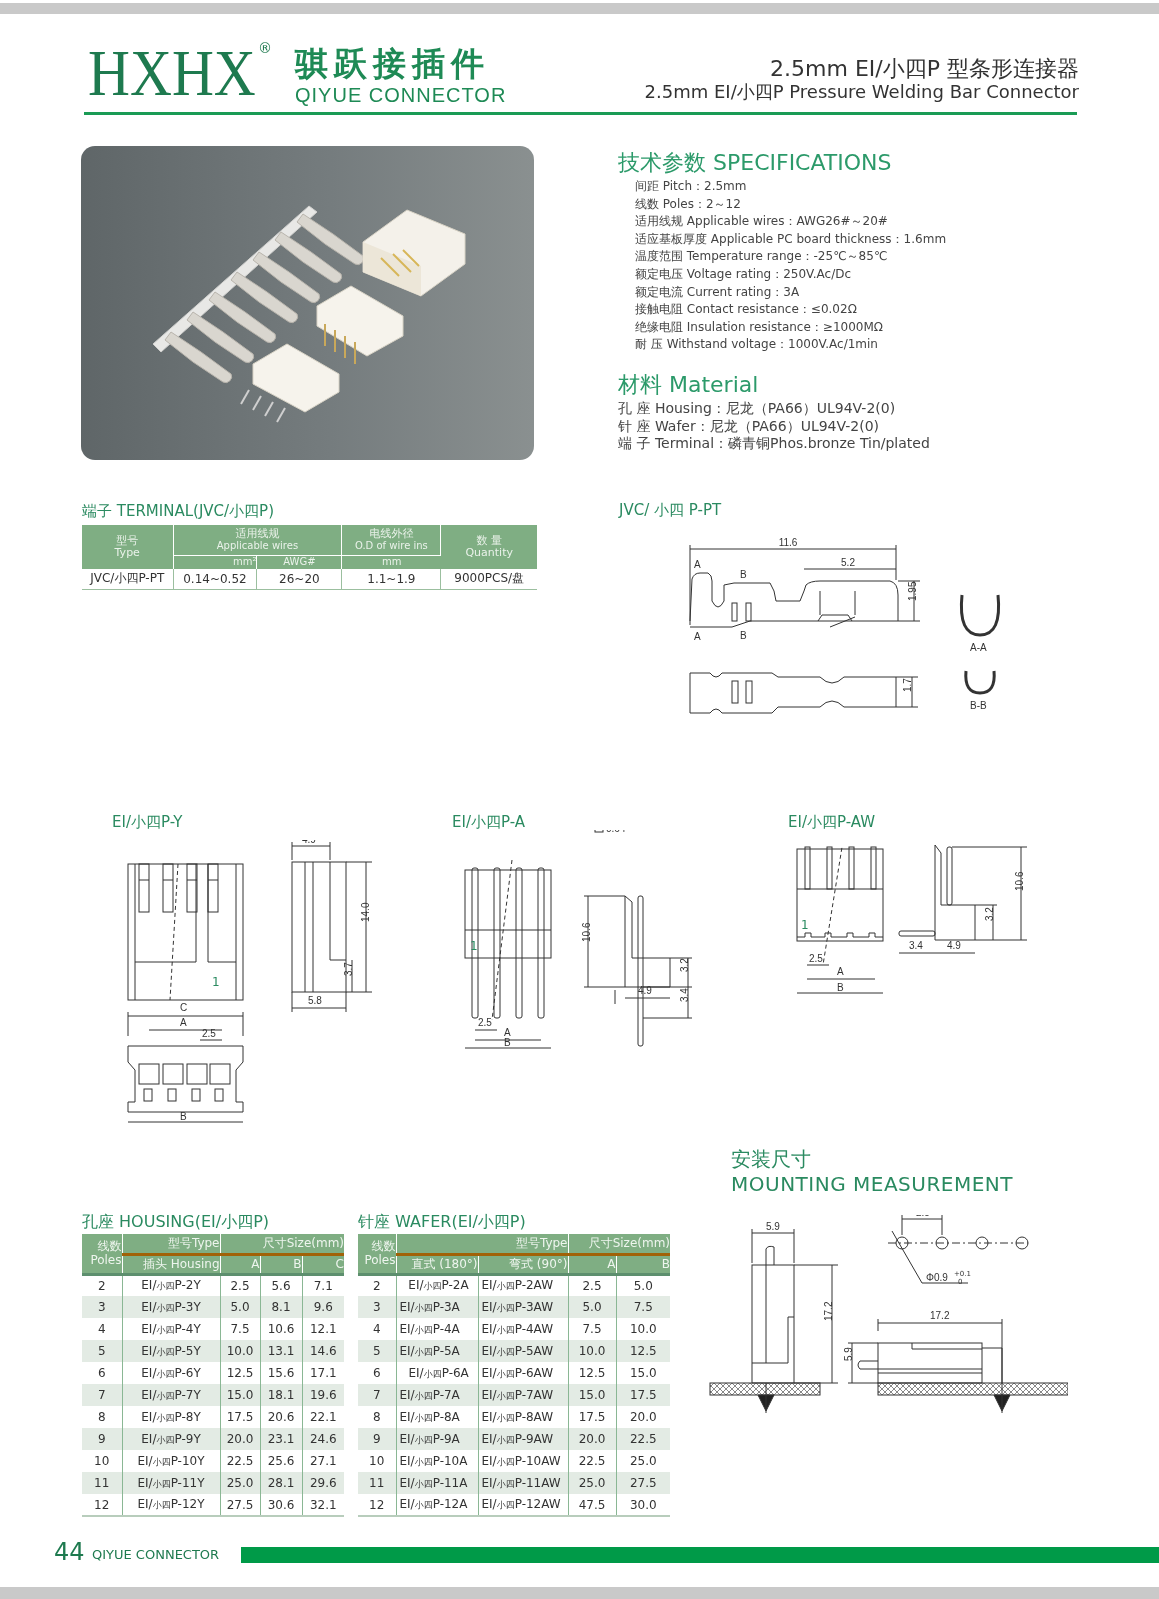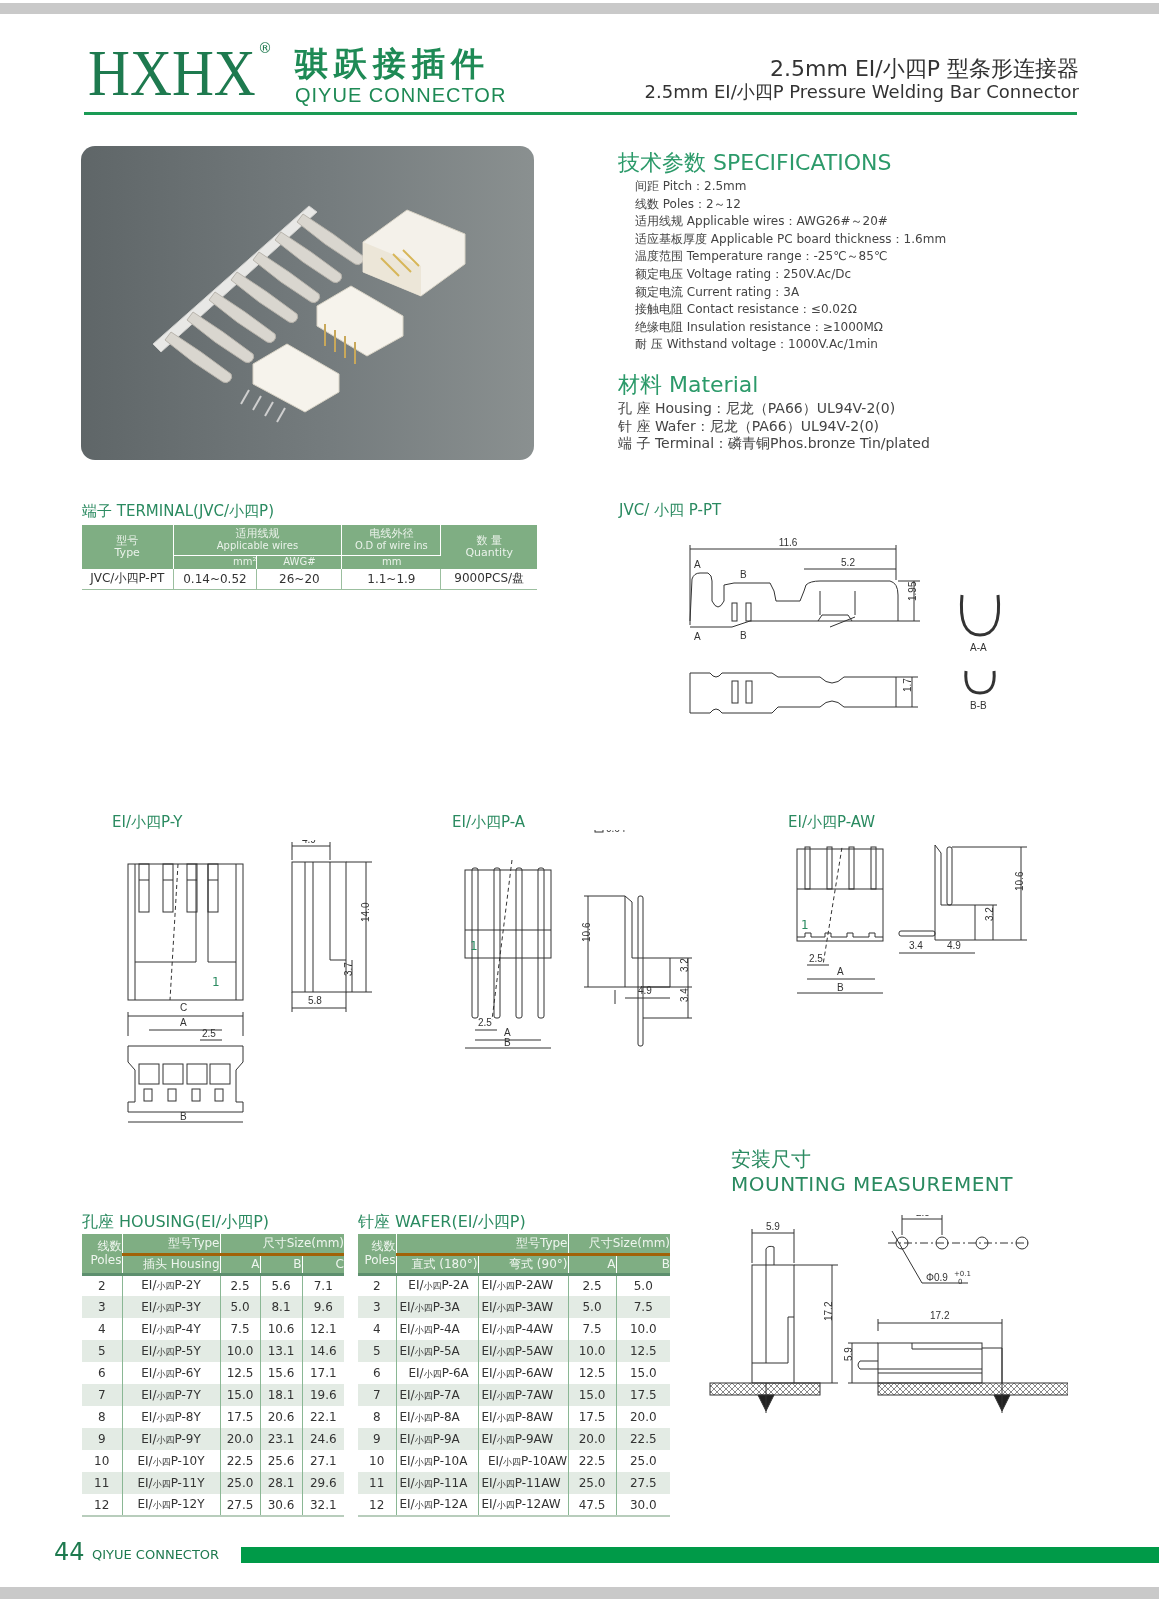--- a/index.html
+++ b/index.html
@@ -558,21 +558,21 @@
       <tr>
         <td>9</td>
         <td style="text-align:left;padding-left:3px"><span>EI/</span><span class="small-cn">小四</span><span>P-9A</span></td>
         <td style="text-align:left;padding-left:3px"><span>EI/</span><span class="small-cn">小四</span><span>P-9AW</span></td>
         <td>20.0</td>
         <td>22.5</td>
       </tr>
       <tr>
         <td>10</td>
         <td style="text-align:left;padding-left:3px"><span>EI/</span><span class="small-cn">小四</span><span>P-10A</span></td>
-        <td style="text-align:center;padding-left:9px"><span>EI/</span><span class="small-cn">小四</span><span>P-10AW</span></td>
+        <td style="text-align:left;padding-left:3px"><span>EI/</span><span class="small-cn">小四</span><span>P-10AW</span></td>
         <td>22.5</td>
         <td>25.0</td>
       </tr>
       <tr>
         <td>11</td>
         <td style="text-align:left;padding-left:3px"><span>EI/</span><span class="small-cn">小四</span><span>P-11A</span></td>
         <td style="text-align:left;padding-left:3px"><span>EI/</span><span class="small-cn">小四</span><span>P-11AW</span></td>
         <td>25.0</td>
         <td>27.5</td>
       </tr>

